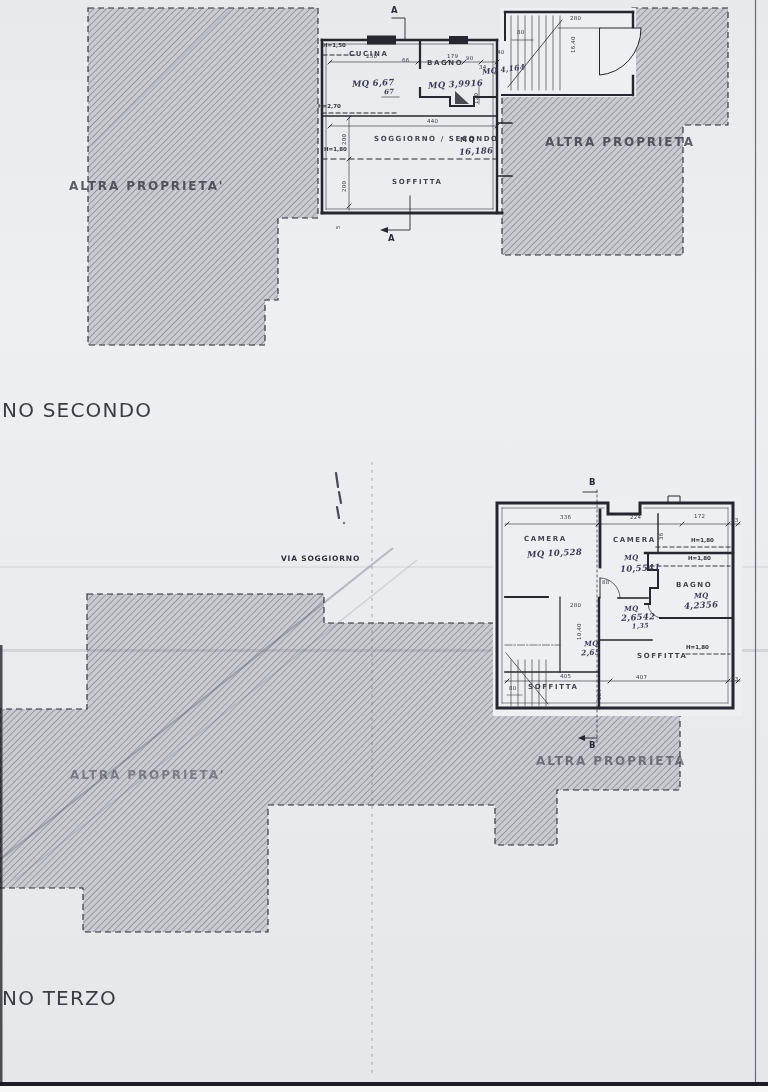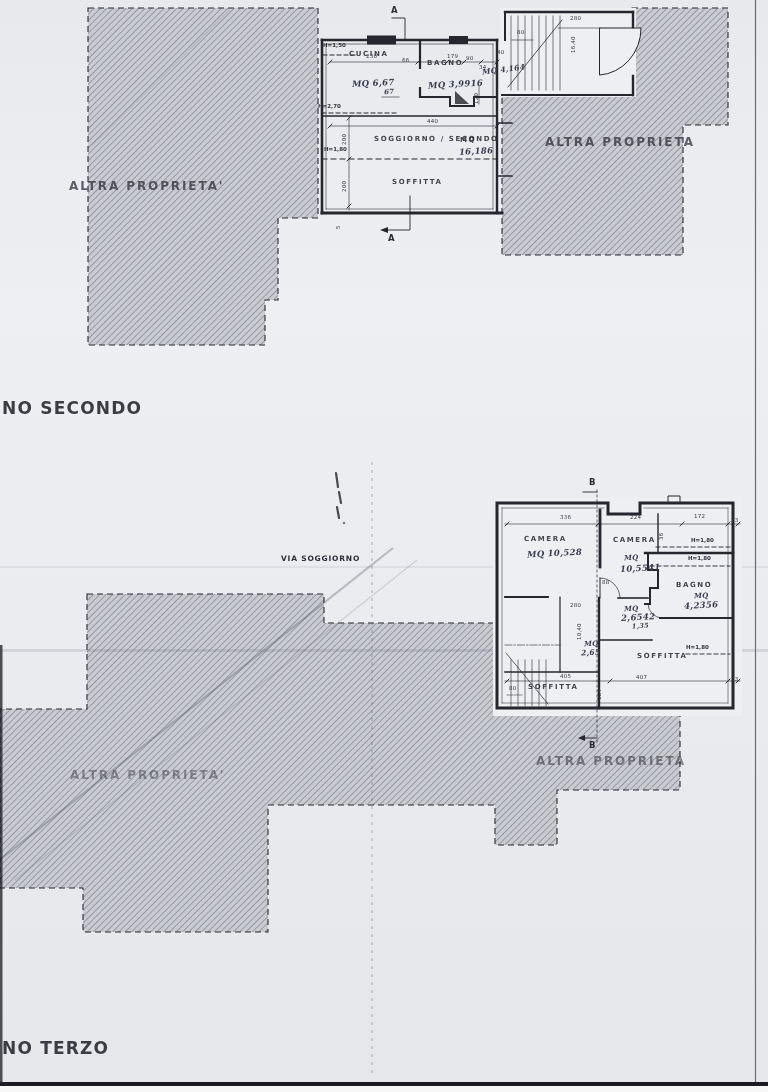--- a/index.html
+++ b/index.html
@@ -11,21 +11,21 @@
   .page svg{position:absolute;left:0;top:0;z-index:1;}
   .lbl{position:absolute;z-index:2;white-space:nowrap;line-height:1;}
   .room{font-size:7px;font-weight:bold;letter-spacing:1.6px;color:rgba(43,43,54,.88);}
   .hand{font-family:"DejaVu Serif",serif;font-style:italic;font-weight:bold;
         font-size:8.5px;color:#3b3b52;transform:rotate(-3deg);letter-spacing:.3px;}
   .dim{font-size:5.5px;color:#3a3a44;letter-spacing:.2px;}
   .v{transform:rotate(-90deg);transform-origin:left top;}
   .hq{font-size:5.5px;font-weight:bold;color:#33333d;}
   .marker{font-size:8.5px;font-weight:bold;color:#2c2c36;}
   .street{font-size:7.5px;font-weight:bold;letter-spacing:.8px;color:#2f2f39;}
-  .floor-big{font-size:17px;font-weight:bold;letter-spacing:1.2px;color:#3c3c44;}
+  .floor-big{font-size:20px;font-weight:normal;letter-spacing:1.2px;color:#3c3c44;}
   .altra{font-size:12px;font-weight:bold;letter-spacing:1.9px;color:#2e2e3a;}
   .fade55{opacity:.55;}
   .fade45{opacity:.45;}
   .fade75{opacity:.75;}
 </style>
 </head>
 <body>
 
 <div class="page">
 
@@ -159,21 +159,21 @@
     <rect x="0" y="645" width="2.5" height="437" fill="rgba(25,25,32,.75)"></rect>
     <g>
       <path d="M336,473 L338,487 M339,492 L341,503 M337,507 L339,518" stroke="#23232e" stroke-width="2.2" opacity=".8" stroke-linecap="round"></path>
       <circle cx="344" cy="523" r="1.2" fill="#23232e" opacity=".6"></circle>
     </g>
   </g>
 </svg>
 
 <div class="lbl street" style="left:281px;top:555px;">VIA SOGGIORNO</div>
 <div class="lbl floor-big" style="left:2px;top:400px;">NO SECONDO</div>
-<div class="lbl floor-big" style="left:2px;top:1040px;">NO TERZO</div>
+<div class="lbl floor-big" style="left:2px;top:988px;">NO TERZO</div>
 <div class="lbl altra fade75" style="left:69px;top:180px;">ALTRA PROPRIETA'</div>
 <div class="lbl altra fade75" style="left:545px;top:136px;">ALTRA PROPRIETA</div>
 <div class="lbl altra fade45" style="left:70px;top:769px;">ALTRA PROPRIETA'</div>
 <div class="lbl altra fade55" style="left:536px;top:755px;">ALTRA PROPRIETA</div>
 
 <div class="lbl marker" style="left:391px;top:6px;">A</div>
 <div class="lbl marker" style="left:388px;top:234px;">A</div>
 <div class="lbl room" style="left:349px;top:51px;">CUCINA</div>
 <div class="lbl hand" style="left:352px;top:79px;">MQ 6,67</div>
 <div class="lbl room" style="left:427px;top:60px;">BAGNO</div>

